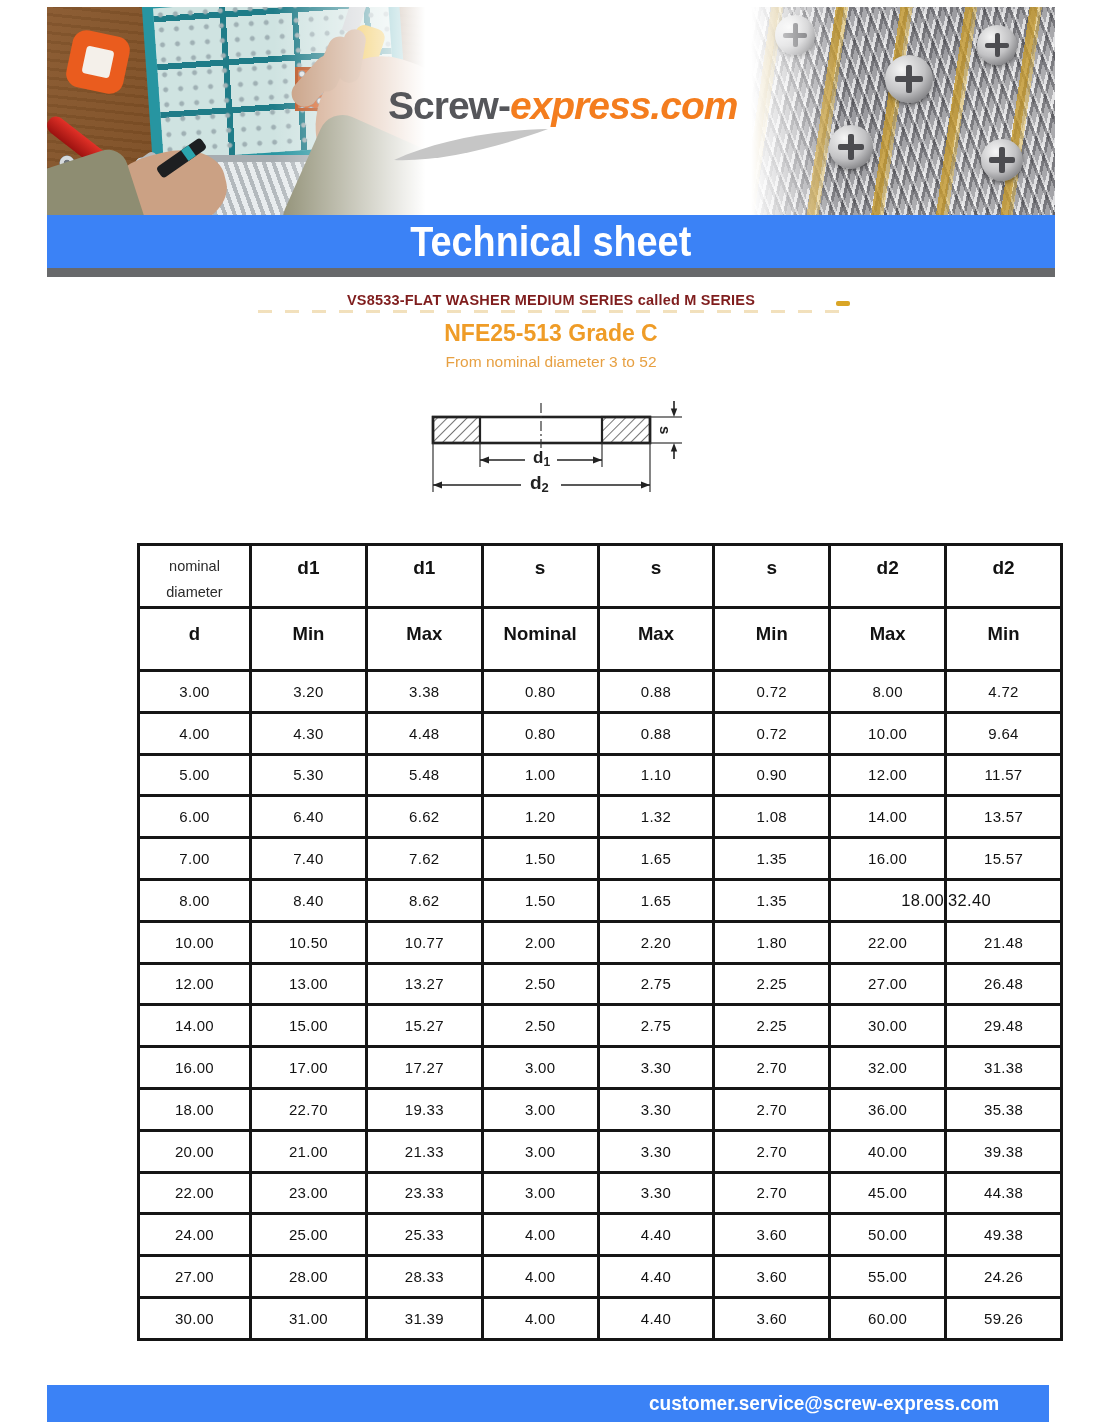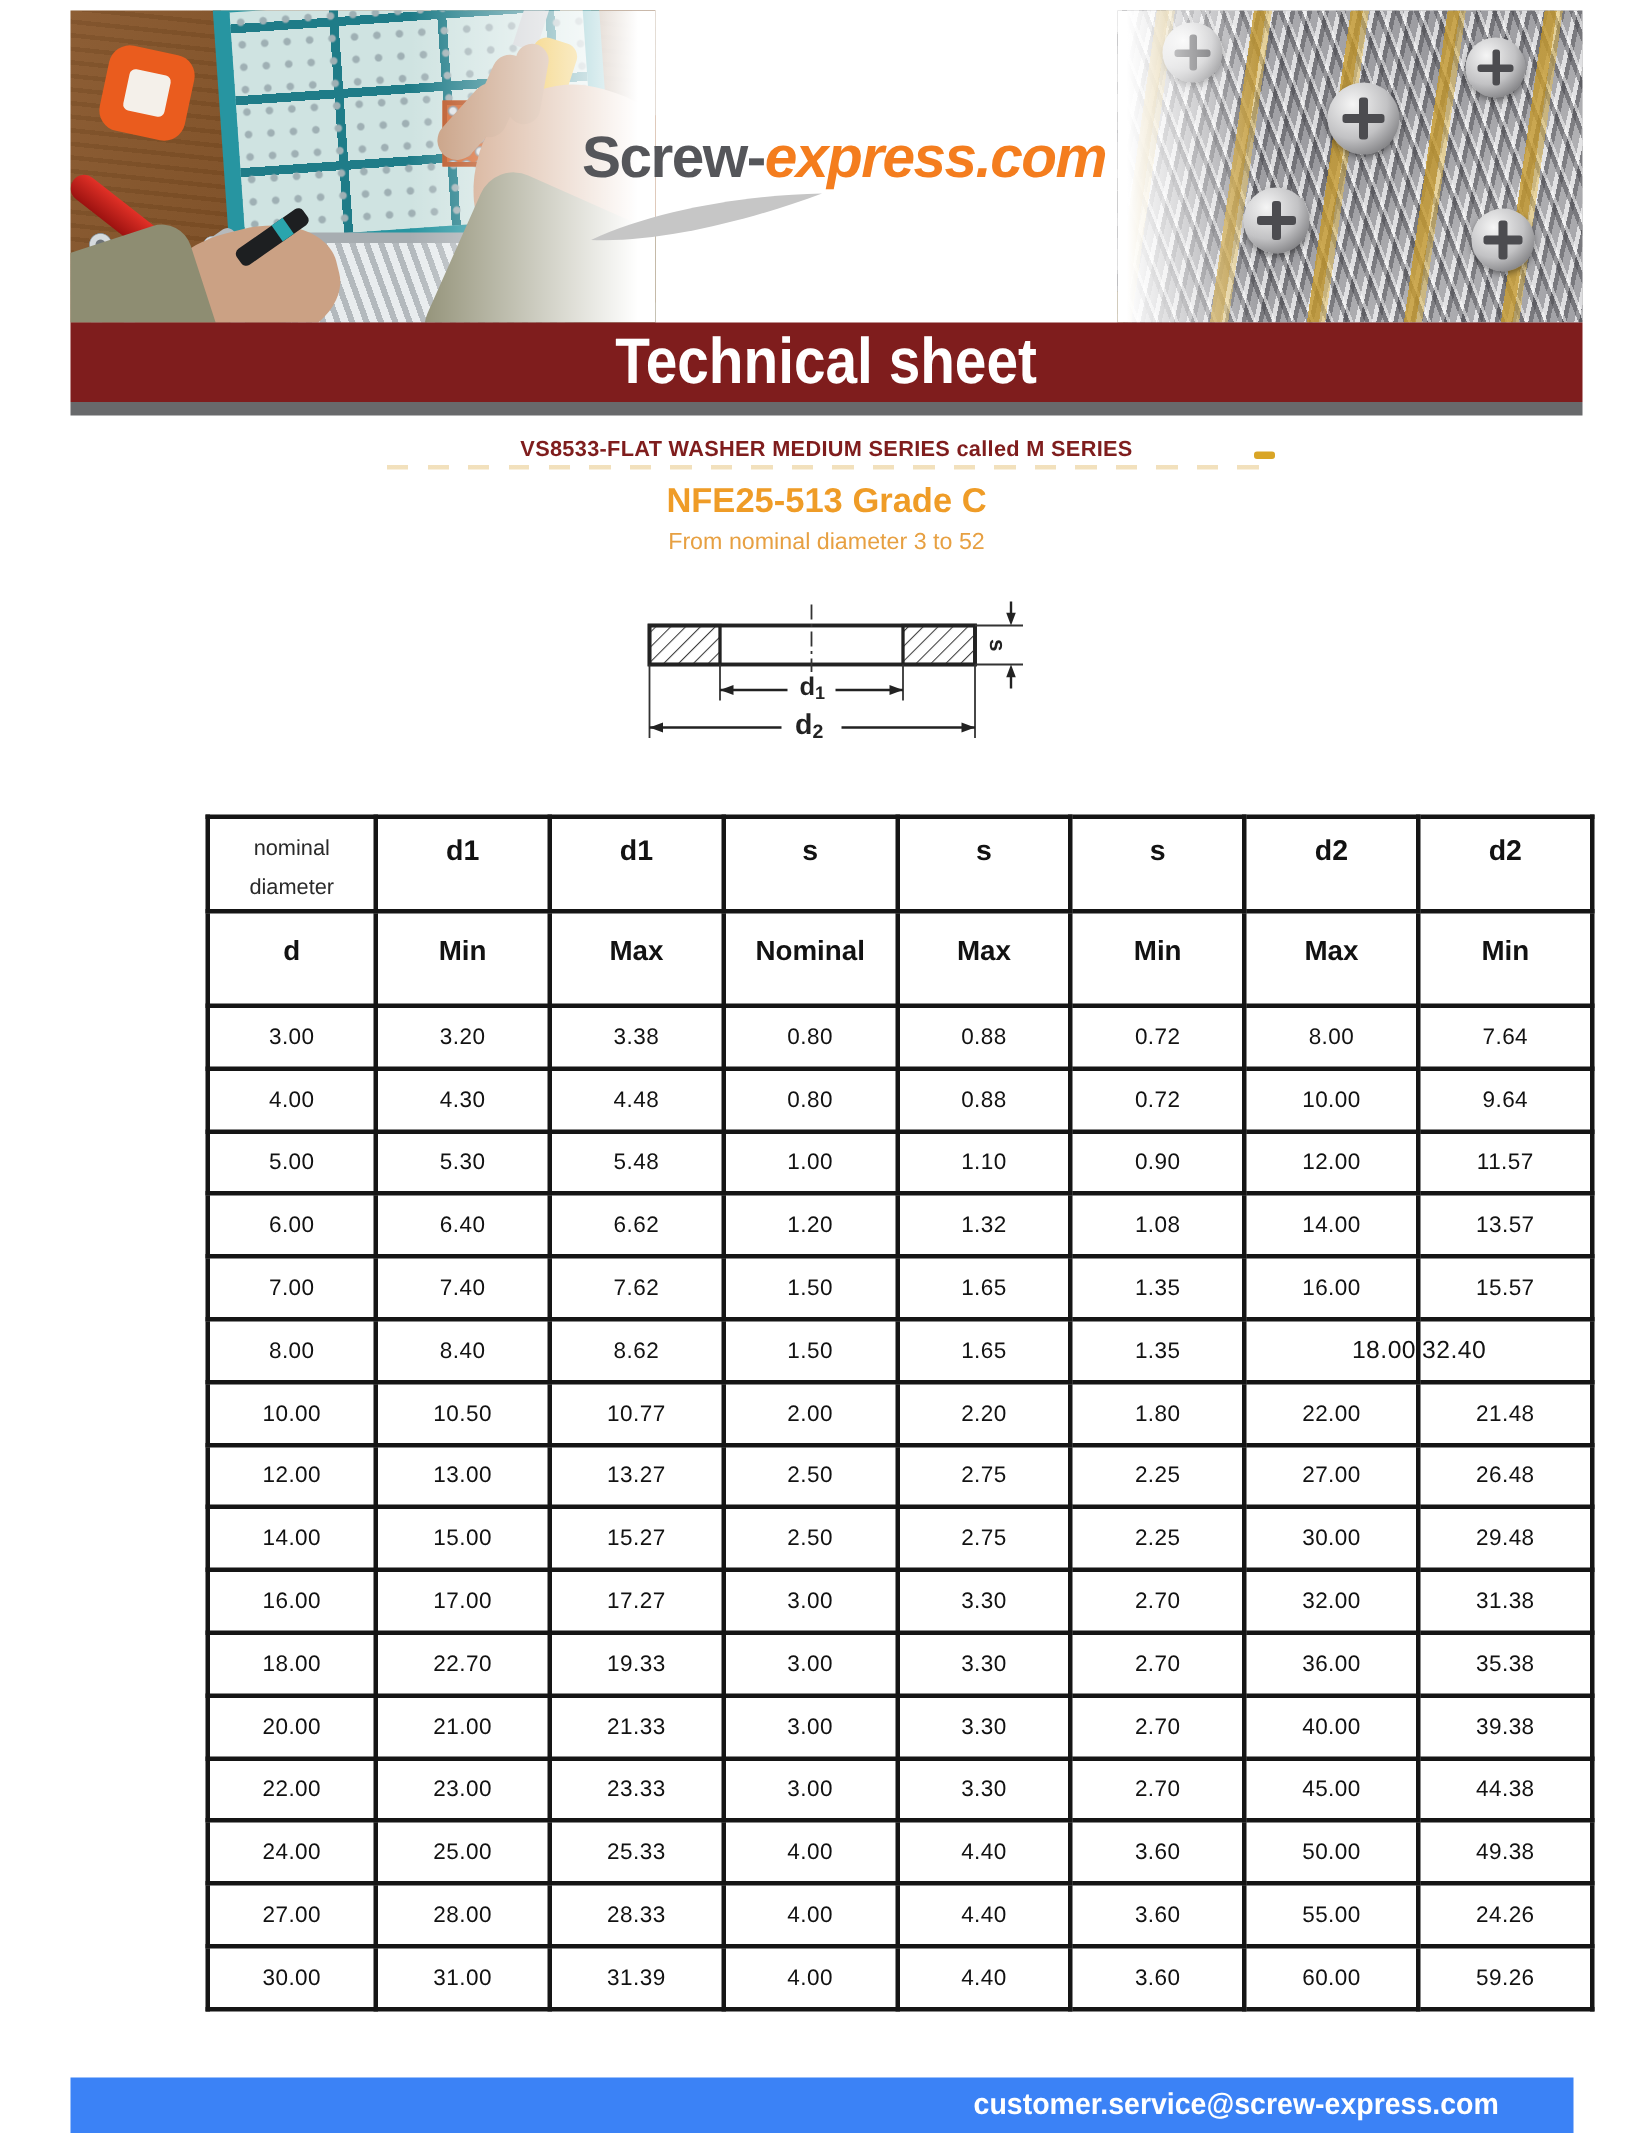--- a/index.html
+++ b/index.html
@@ -82,21 +82,21 @@
   .shead .v{position:absolute;left:44%;top:20%;width:13%;height:60%;background:#4c4c50;border-radius:2px;}
 
   
   .logo{position:absolute;left:388px;top:84px;z-index:50;font-size:39px;font-weight:bold;
     letter-spacing:-1px;white-space:nowrap;}
   .logo-gray{color:#55565a;}
   .logo-orange{color:#f47d1e;font-style:italic;}
   .logo-swoosh{position:absolute;left:392px;top:128px;z-index:49;}
 
   
-  .orange-band{position:absolute;left:47px;top:215px;width:1008px;height:53px;background:#7f1d1d;
+  .orange-band{position:absolute;left:47px;top:215px;width:1008px;height:53px;background:#3b82f6;
     text-align:center;z-index:45;}
   .orange-band .band-text{display:inline-block;color:#fff;font-weight:bold;font-size:43px;
     line-height:52px;transform:scaleX(.88);letter-spacing:0px;}
   .gray-rule{position:absolute;left:47px;top:268px;width:1008px;height:9px;background:#68696b;z-index:45;}
 
   
   .title1{position:absolute;left:47px;top:292px;width:1008px;text-align:center;
     color:#7f1d1d;font-size:14.5px;font-weight:bold;letter-spacing:.2px;}
   .title-dotted{position:absolute;left:258px;top:310px;width:588px;height:3px;opacity:.5;
     background:repeating-linear-gradient(90deg,#e5c27a 0 14px,rgba(0,0,0,0) 14px 27px);}
@@ -283,21 +283,21 @@
     </thead>
     <tbody>
         <tr>
           <td>3.00</td>
           <td>3.20</td>
           <td>3.38</td>
           <td>0.80</td>
           <td>0.88</td>
           <td>0.72</td>
           <td>8.00</td>
-          <td>7.64</td>
+          <td>4.72</td>
         </tr>
         <tr>
           <td>4.00</td>
           <td>4.30</td>
           <td>4.48</td>
           <td>0.80</td>
           <td>0.88</td>
           <td>0.72</td>
           <td>10.00</td>
           <td>9.64</td>

